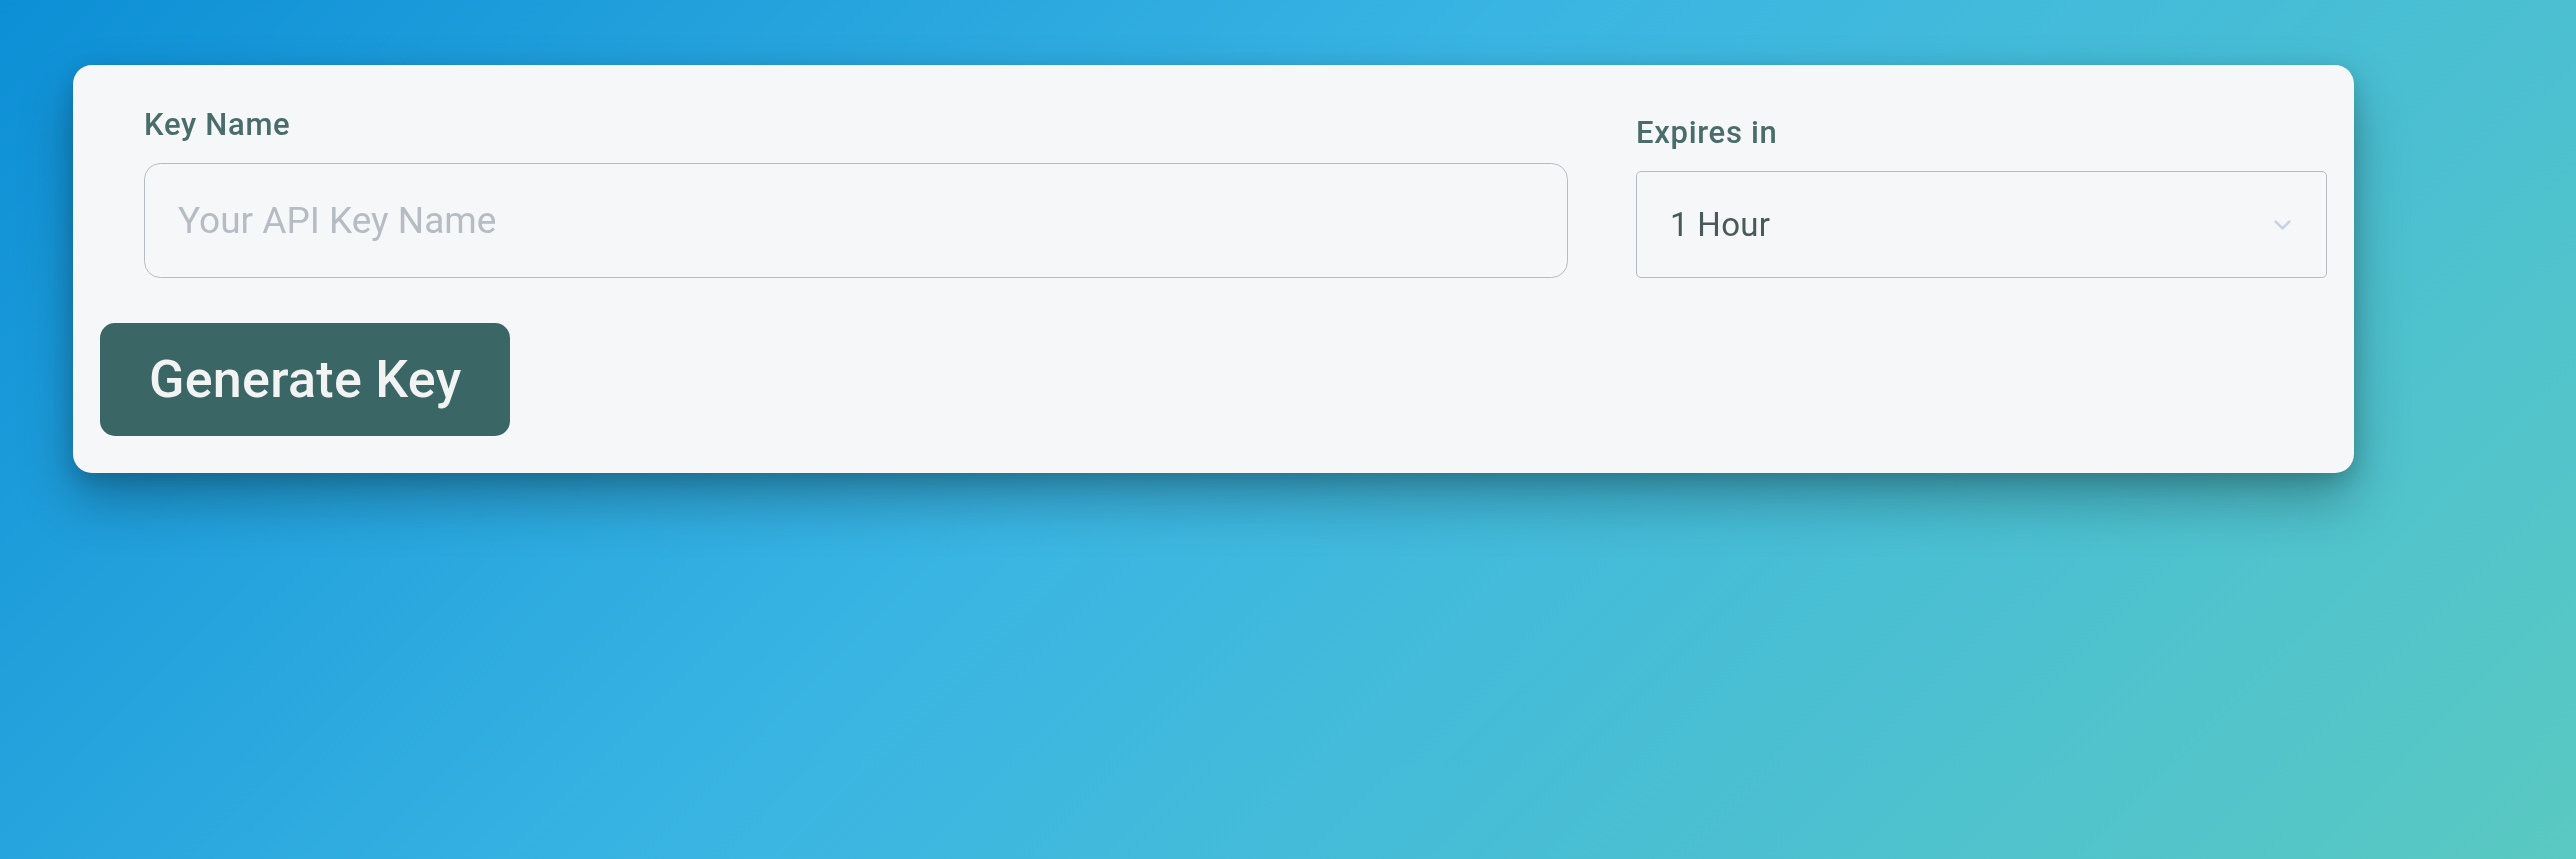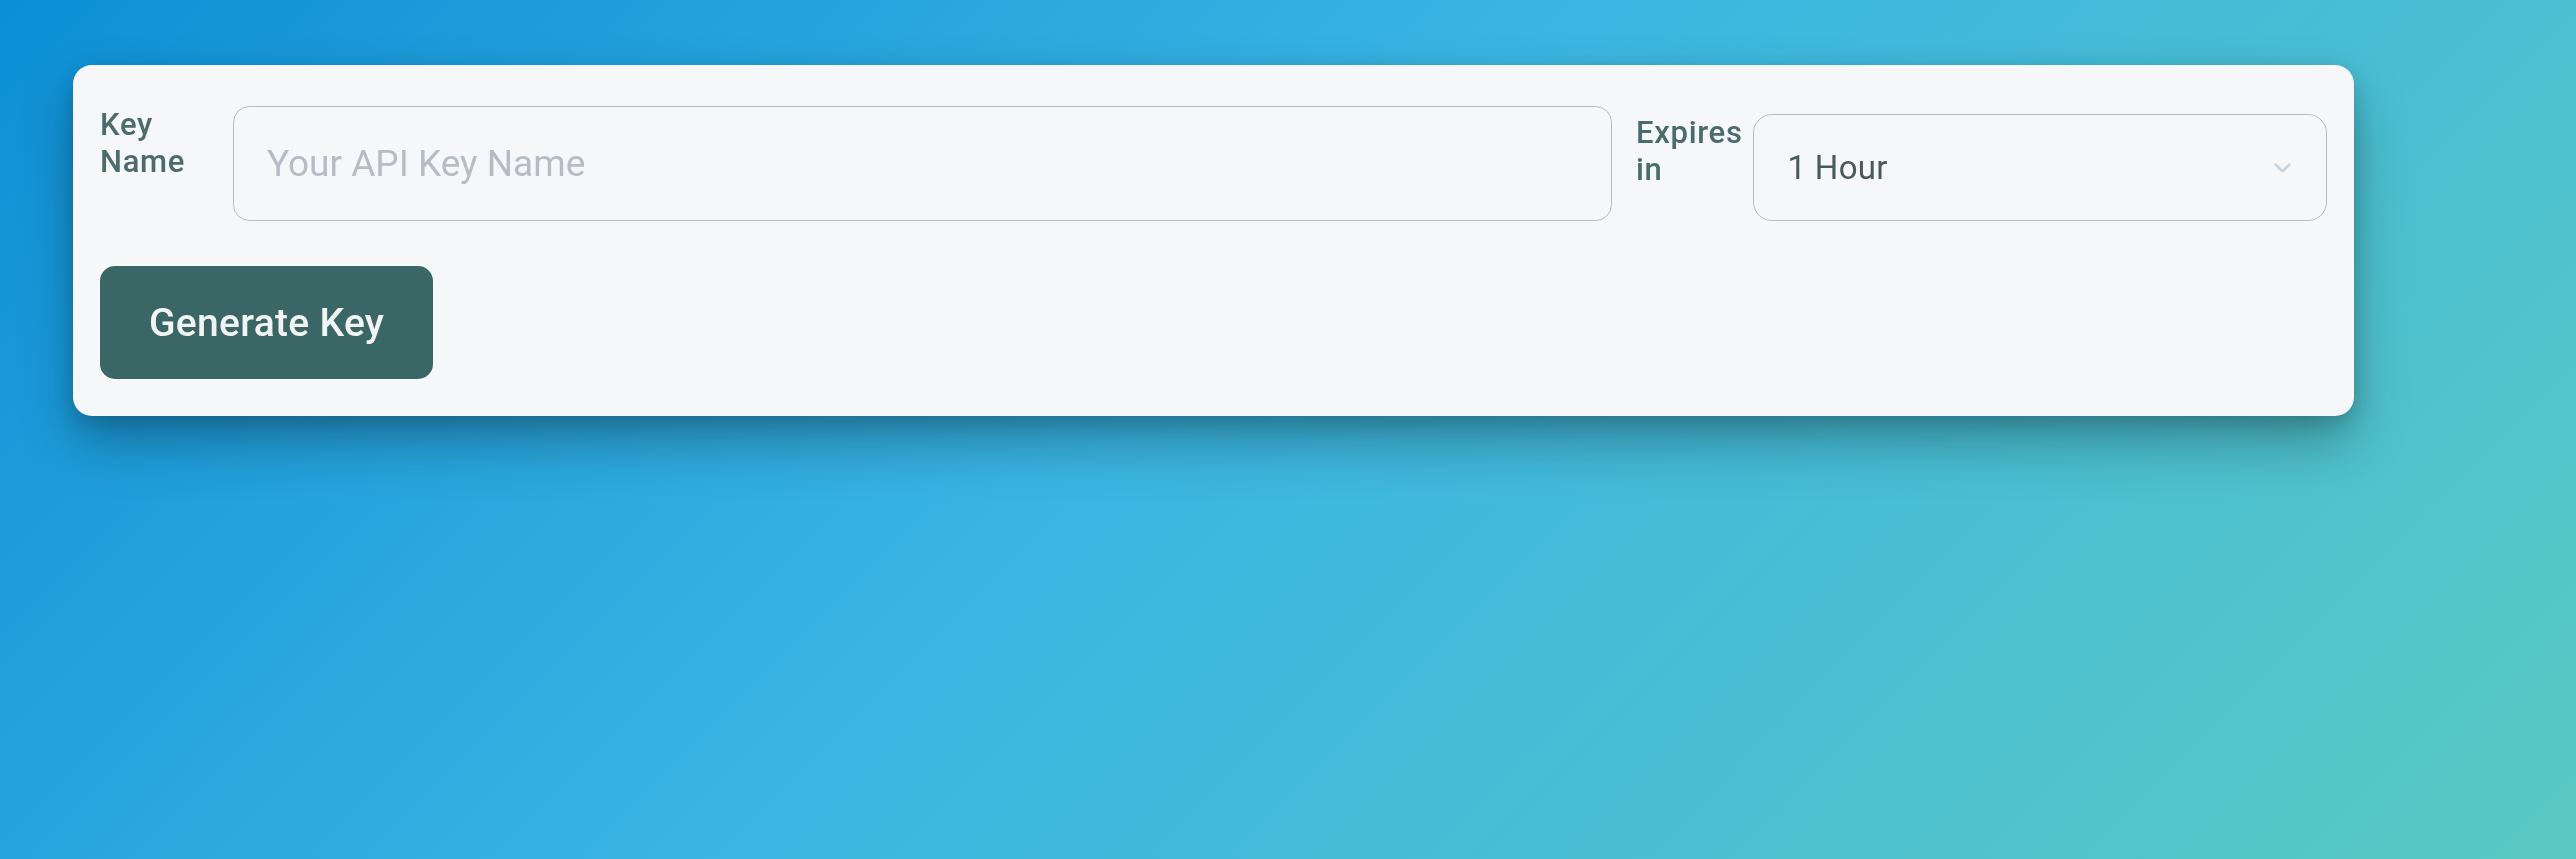--- a/index.html
+++ b/index.html
@@ -23,21 +23,22 @@
       width: 100%;
       max-width: 2281px;
     }
     .form-row {
       display: flex;
       gap: 24.4px;
       align-items: flex-end;
     }
     .field {
       display: flex;
-      flex-direction: row;
+      flex-direction: column;
+      margin-left: 44px;
     }
     .field-keyname {
       flex: 1 1 auto;
       min-width: 0;
     }
     .field-expires {
       flex: 0 0 691px;
       max-width: 691px;
       width: 691px;
       justify-content: center;
@@ -65,21 +66,21 @@
       color: #b6bcc4;
     }
     .select-wrap {
       position: relative;
       width: 100%;
     }
     .select-display {
       width: 100%;
       height: 107px;
       border: 1.4px solid #b7bcc4;
-      border-radius: 19px;
+      border-radius: 5px;
       background: #f6f7f8;
       padding: 0 68px 0 33px;
       font-size: 33px;
       color: #485a5a;
       display: flex;
       align-items: center;
       cursor: pointer;
       letter-spacing: 0.3px;
     }
     .chevron {
@@ -95,21 +96,21 @@
     .button-row {
       margin-top: 45px;
     }
     .primary-btn {
       background: #3a6666;
       color: #f2f4f3;
       border: none;
       border-radius: 15px;
       height: 113px;
       padding: 0 49px;
-      font-size: 39px;
+      font-size: 52px;
       font-weight: 500;
       cursor: pointer;
       letter-spacing: 0.3px;
       font-family: inherit;
     }
   </style>
 </head>
 <body>
 
 <div class="card">

